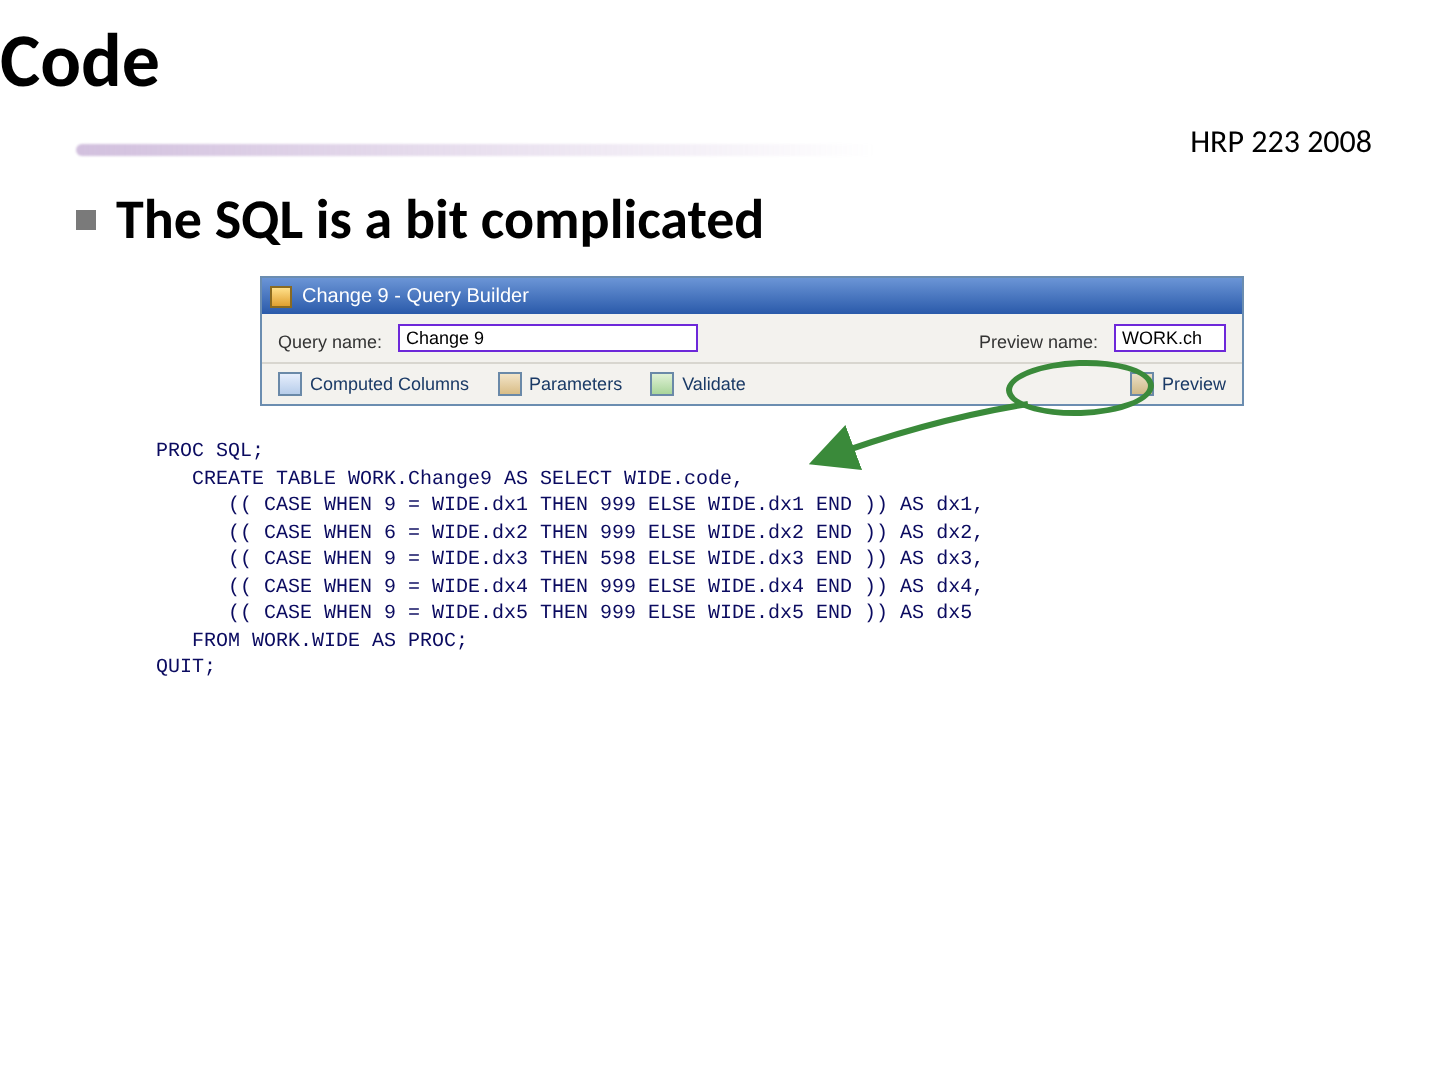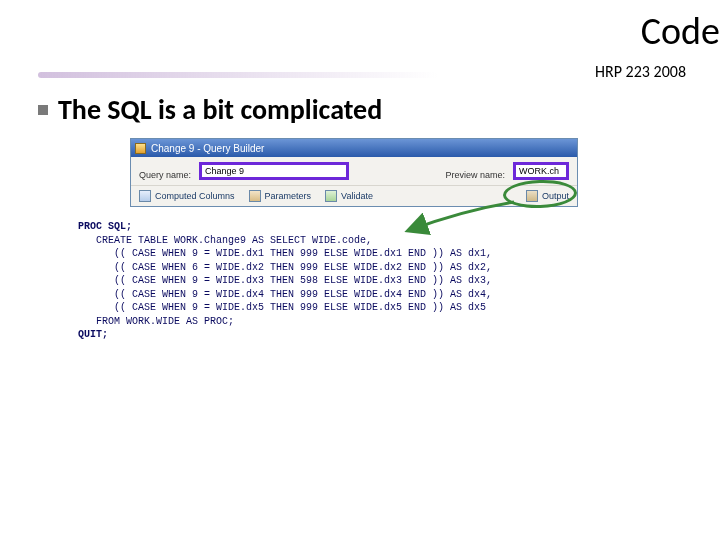--- a/index.html
+++ b/index.html
@@ -6,23 +6,23 @@
   body {
     width: 720px;
     height: 540px;
     background: #fff;
     font-family: Calibri, Arial, sans-serif;
     color: #000;
     position: relative;
     overflow: hidden;
   }
   .slide-title {
-    text-align: right;
+    text-align: left;
     font-size: 38px;
-    font-weight: 400;
+    font-weight: 700;
     padding-top: 8px;
   }
   .decor {
     position: absolute;
     left: 38px;
     top: 68px;
     width: 400px;
     height: 12px;
   }
   .decor .stroke {
@@ -54,21 +54,21 @@
     background: #7a7a7a;
   }
   .bullet-row .txt {
     font-size: 28px;
     font-weight: bold;
   }
   .qb-window {
     position: absolute;
     left: 130px;
     top: 138px;
-    width: 448px;
+    width: 492px;
     background: #f3f2ee;
     border: 1px solid #6b8db0;
     font-family: Tahoma, Arial, sans-serif;
     font-size: 10px;
   }
   .qb-titlebar {
     height: 18px;
     background: linear-gradient(#6b95d6, #2a5aaa);
     color: #fff;
     display: flex;
@@ -87,21 +87,21 @@
     align-items: flex-end;
     gap: 8px;
     padding: 5px 8px;
     border-bottom: 1px solid #d8d6cf;
     font-size: 9px;
     color: #333;
   }
   .qb-queryrow input {
     font-size: 9px;
     padding: 1px 3px;
-    border: 3px solid #6d28d9;
+    border: 1px solid #6d28d9;
     background: #fff;
   }
   .qb-queryrow .qn-input { width: 150px; }
   .qb-queryrow .on-input { width: 56px; }
   .qb-toolbar {
     display: flex;
     align-items: center;
     gap: 14px;
     padding: 4px 8px;
     font-size: 9px;
@@ -139,21 +139,21 @@
   .code-block {
     position: absolute;
     left: 78px;
     top: 220px;
     font-family: "Courier New", monospace;
     font-size: 10px;
     line-height: 1.35;
     color: #0b0b60;
     white-space: pre;
   }
-  .kw { color: #0b0b60; font-weight: bold; }
+  .kw { color: #0b0b60; font-weight: normal; }
 </style>
 </head>
 <body>
 
 <h1 class="slide-title">Code</h1>
 
 <div class="decor">
   <div class="stroke"></div>
 </div>
 
@@ -185,21 +185,21 @@
       <span class="tb-ico param"></span>
       <span>Parameters</span>
     </div>
     <div class="tb-item">
       <span class="tb-ico valid"></span>
       <span>Validate</span>
     </div>
     <span style="flex:1"></span>
     <div class="tb-item">
       <span class="tb-ico prev"></span>
-      <span>Output</span>
+      <span>Preview</span>
     </div>
   </div>
 </div>
 
 <div class="preview-circle"></div>
 
 <svg class="green-arrow" width="120" height="40">
   <defs>
     <marker id="ah" markerWidth="8" markerHeight="8" refX="6" refY="4" orient="auto">
       <path d="M0,0 L8,4 L0,8 Z" fill="#3a8a3a"></path>

